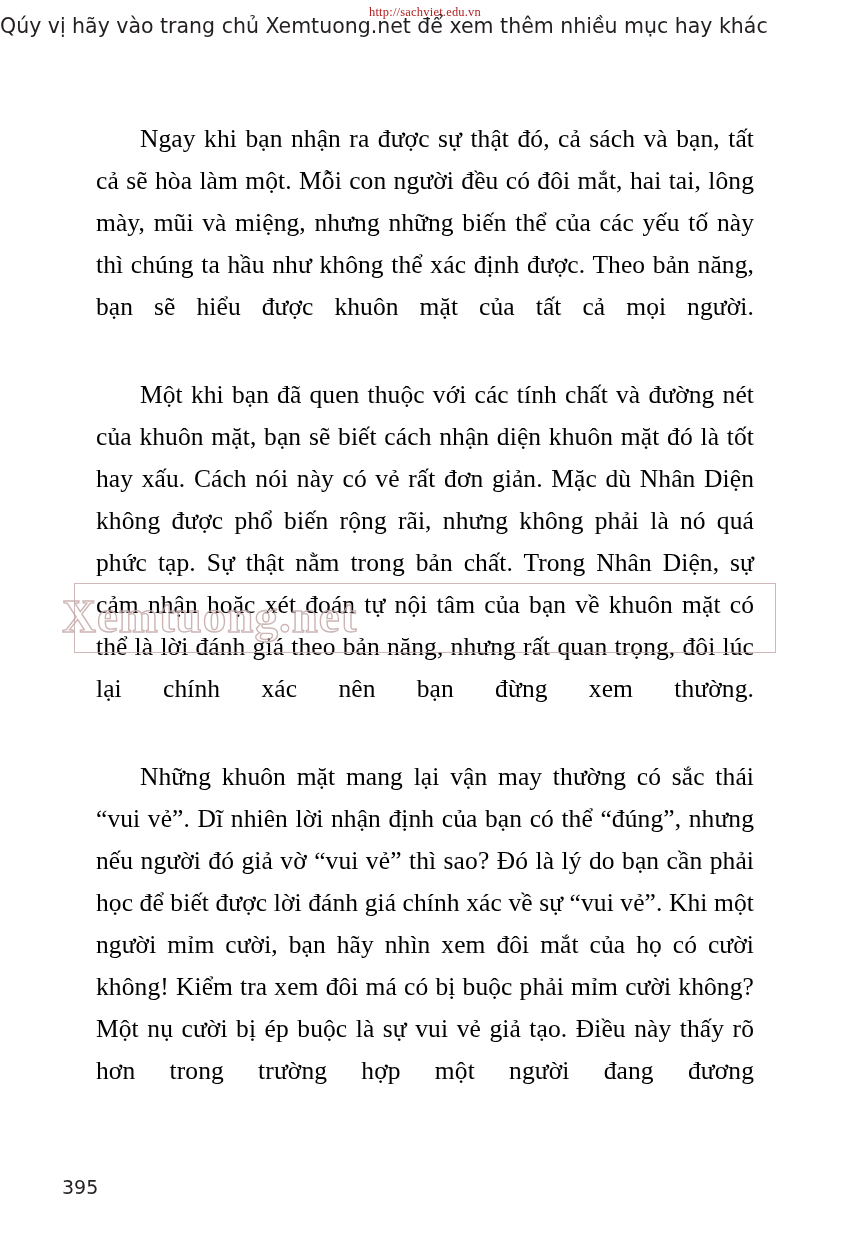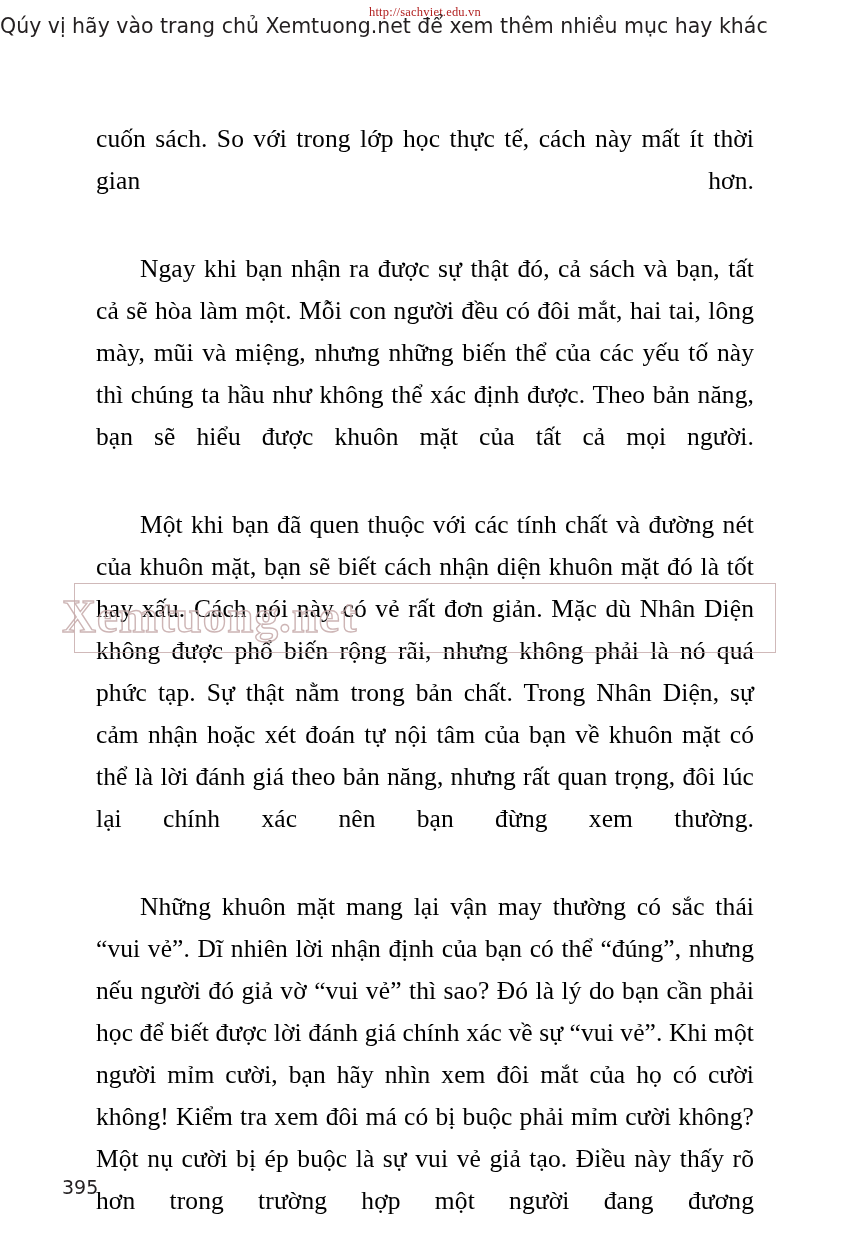--- a/index.html
+++ b/index.html
@@ -117,21 +117,20 @@
 </style>
 </head>
 <body>
 
 <div class="banner">
   <div class="banner-url">http://sachviet.edu.vn</div>
   <div class="banner-text">Qúy vị hãy vào trang chủ Xemtuong.net để xem thêm nhiều mục hay khác</div>
 </div>
 
 <div class="page-body">
-  <p class="para">cuốn sách. So với trong lớp học thực tế, cách này mất ít thời gian hơn.</p>
   <p class="para indent">Ngay khi bạn nhận ra được sự thật đó, cả sách và bạn, tất cả sẽ hòa làm một. Mỗi con người đều có đôi mắt, hai tai, lông mày, mũi và miệng, nhưng những biến thể của các yếu tố này thì chúng ta hầu như không thể xác định được. Theo bản năng, bạn sẽ hiểu được khuôn mặt của tất cả mọi người.</p>
   <p class="para indent">Một khi bạn đã quen thuộc với các tính chất và đường nét của khuôn mặt, bạn sẽ biết cách nhận diện khuôn mặt đó là tốt hay xấu. Cách nói này có vẻ rất đơn giản. Mặc dù Nhân Diện không được phổ biến rộng rãi, nhưng không phải là nó quá phức tạp. Sự thật nằm trong bản chất. Trong Nhân Diện, sự cảm nhận hoặc xét đoán tự nội tâm của bạn về khuôn mặt có thể là lời đánh giá theo bản năng, nhưng rất quan trọng, đôi lúc lại chính xác nên bạn đừng xem thường.</p>
   <p class="para indent">Những khuôn mặt mang lại vận may thường có sắc thái “vui vẻ”. Dĩ nhiên lời nhận định của bạn có thể “đúng”, nhưng nếu người đó giả vờ “vui vẻ” thì sao? Đó là lý do bạn cần phải học để biết được lời đánh giá chính xác về sự “vui vẻ”. Khi một người mỉm cười, bạn hãy nhìn xem đôi mắt của họ có cười không! Kiểm tra xem đôi má có bị buộc phải mỉm cười không? Một nụ cười bị ép buộc là sự vui vẻ giả tạo. Điều này thấy rõ hơn trong trường hợp một người đang đương</p>
 </div>
 
 <div class="watermark-box"></div>
 <div class="watermark">Xemtuong.net</div>
 
 <div class="page-number">395</div>
 

